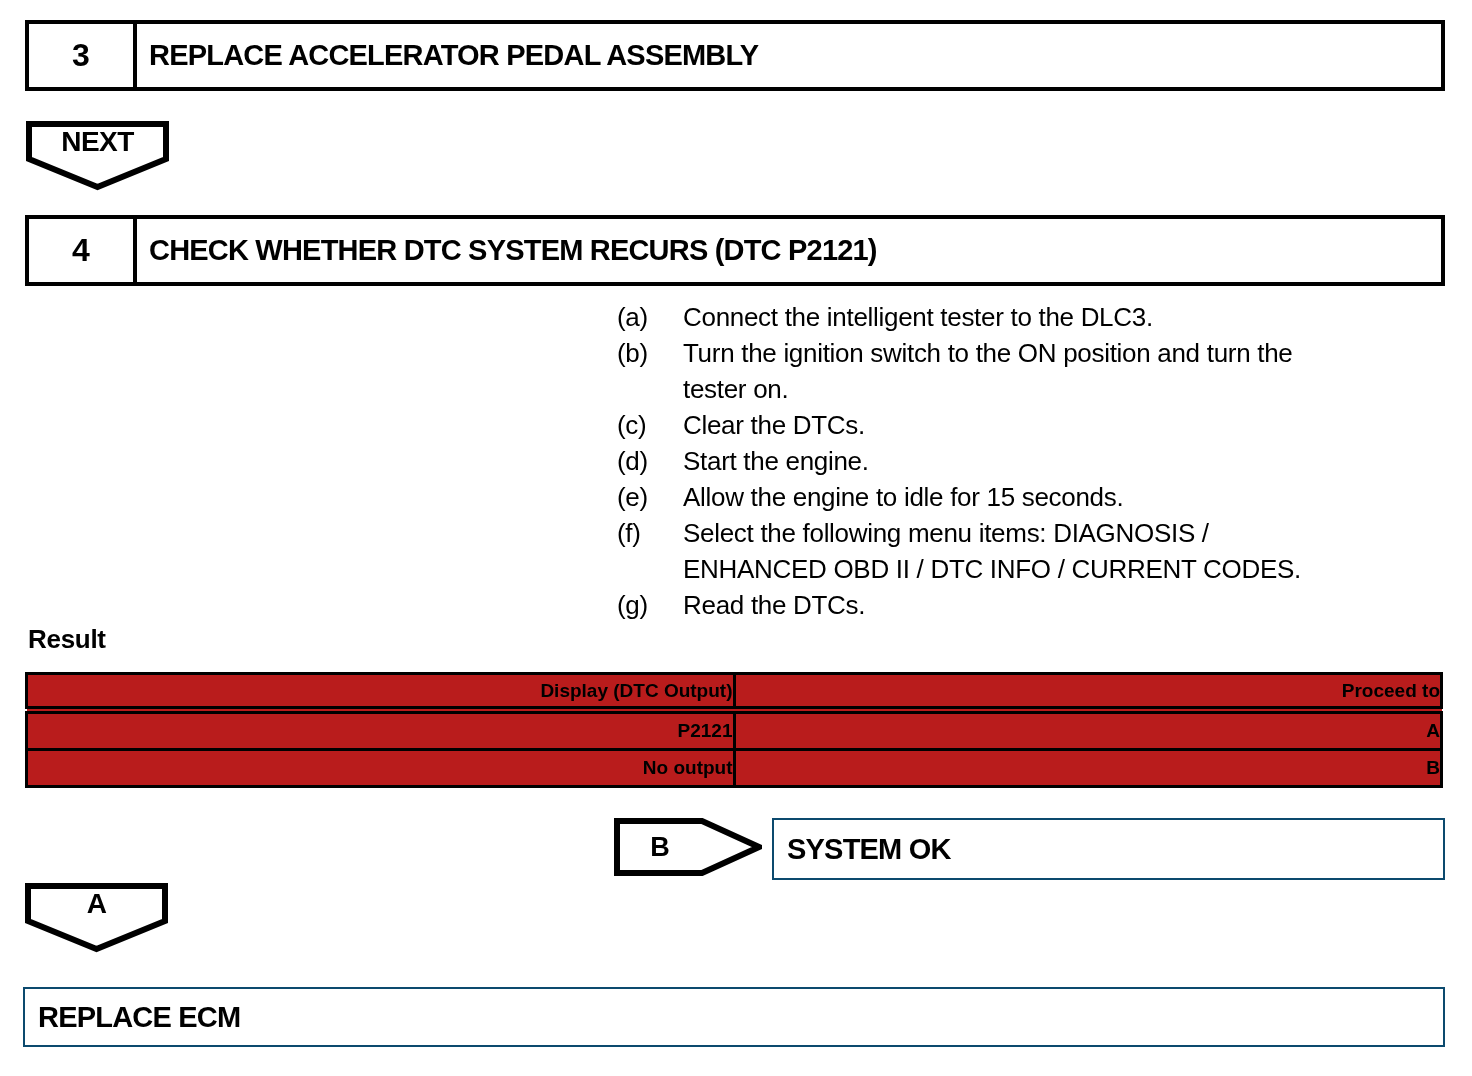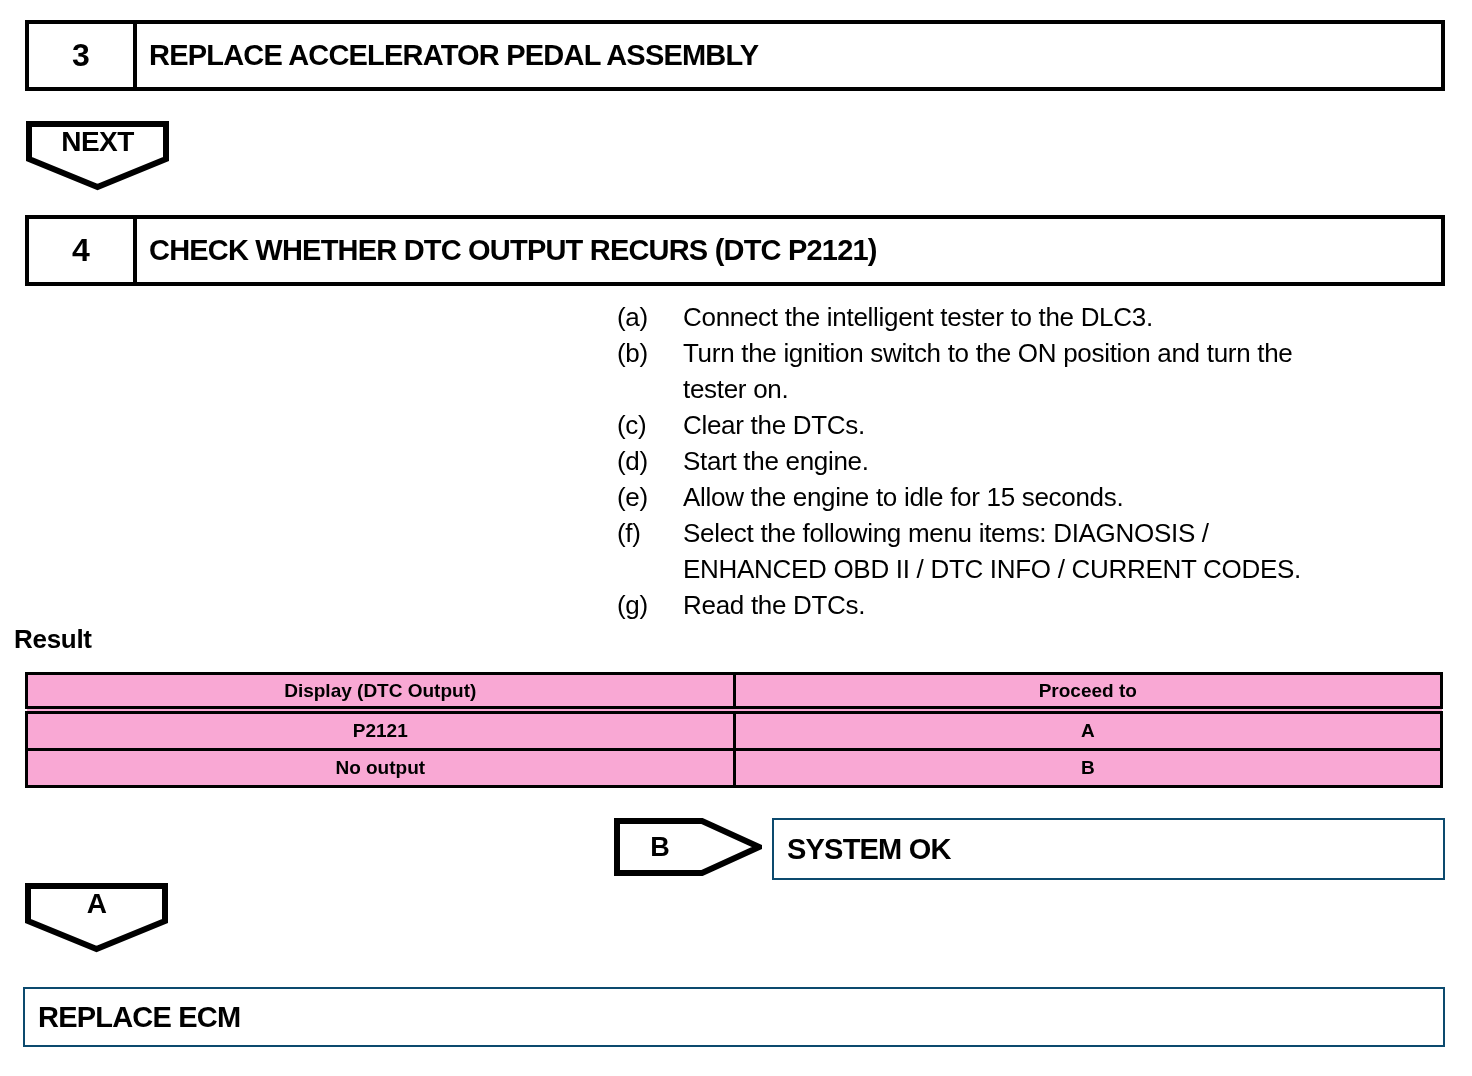--- a/index.html
+++ b/index.html
@@ -108,45 +108,45 @@
   }
   .instr-text {
     flex: 1;
     font-size: 26px;
     line-height: 36px;
     letter-spacing: -0.3px;
     white-space: pre-line;
   }
 
   .result-heading {
-    left: 14px;
+    left: 28px;
     top: 624px;
     font-weight: bold;
     font-size: 26px;
     letter-spacing: -0.3px;
     text-align: center;
   }
 
   
   table.result-table {
     position: absolute;
     left: 25px;
     top: 672px;
     width: 1418px;
     border-collapse: collapse;
     table-layout: fixed;
   }
   .result-table th, .result-table td {
     border: 3px solid #000;
-    text-align: center;
+    text-align: right;
     vertical-align: middle;
     font-weight: bold;
     font-size: 19px;
     padding: 0;
-    background: #f9a8d4;
+    background: #b91c1c;
   }
   .result-table th {
     height: 31px;
     border-bottom: 8px double #000;
   }
   .result-table td { height: 34px; }
 </style>
 </head>
 <body>
 
@@ -157,21 +157,21 @@
 
 <div class="abs pent-wrap" style="left:26px; top:121px;">
   <svg viewBox="0 0 143 70">
     <path d="M3,3 L140,3 L140,38 L71.5,66 L3,38 Z" fill="#ffffff" stroke="#000000" stroke-width="6" stroke-linejoin="miter"></path>
   </svg>
   <div class="pent-label">NEXT</div>
 </div>
 
 <div class="abs step-box" style="top:215px;">
   <div class="step-num">4</div>
-  <div class="step-title">CHECK WHETHER DTC OUTPUT RECURS (DTC P2121)</div>
+  <div class="step-title">CHECK WHETHER DTC SYSTEM RECURS (DTC P2121)</div>
 </div>
 
 <div class="abs instr-list">
   <div class="instr-row">
     <div class="instr-label">(a)</div>
     <div class="instr-text">Connect the intelligent tester to the DLC3.</div>
   </div>
   <div class="instr-row">
     <div class="instr-label">(b)</div>
     <div class="instr-text">Turn the ignition switch to the ON position and turn the

